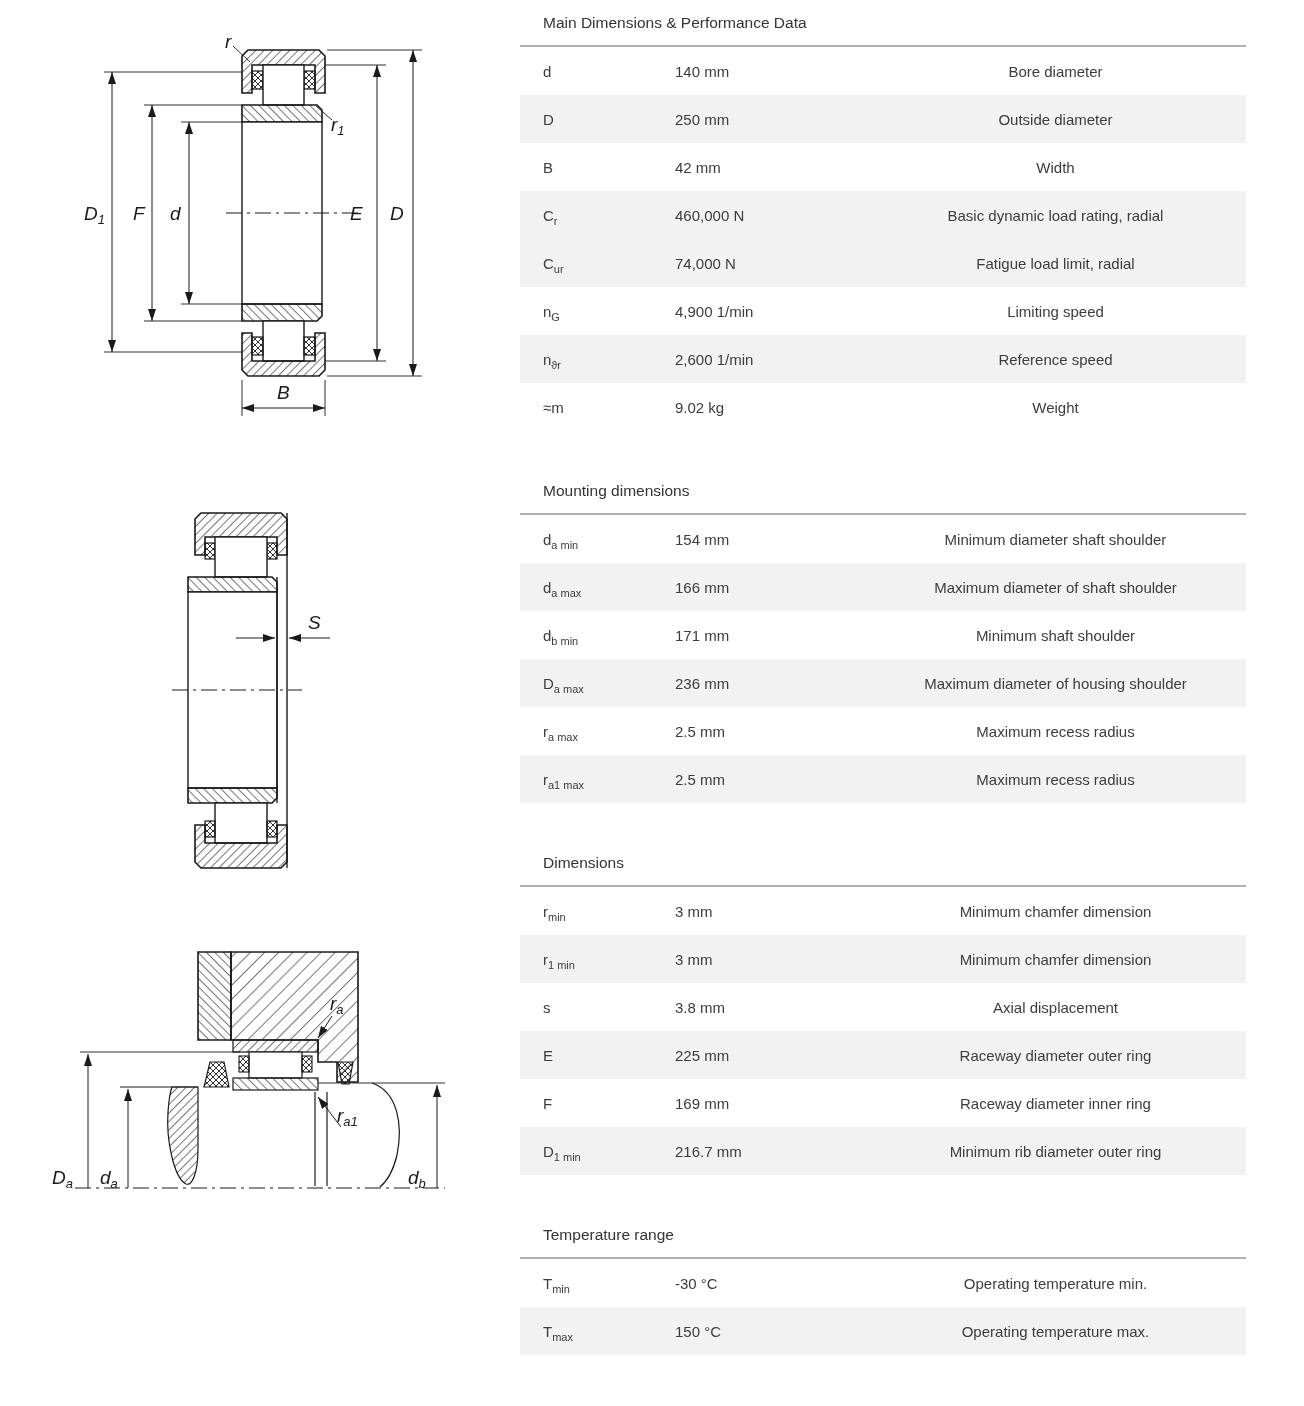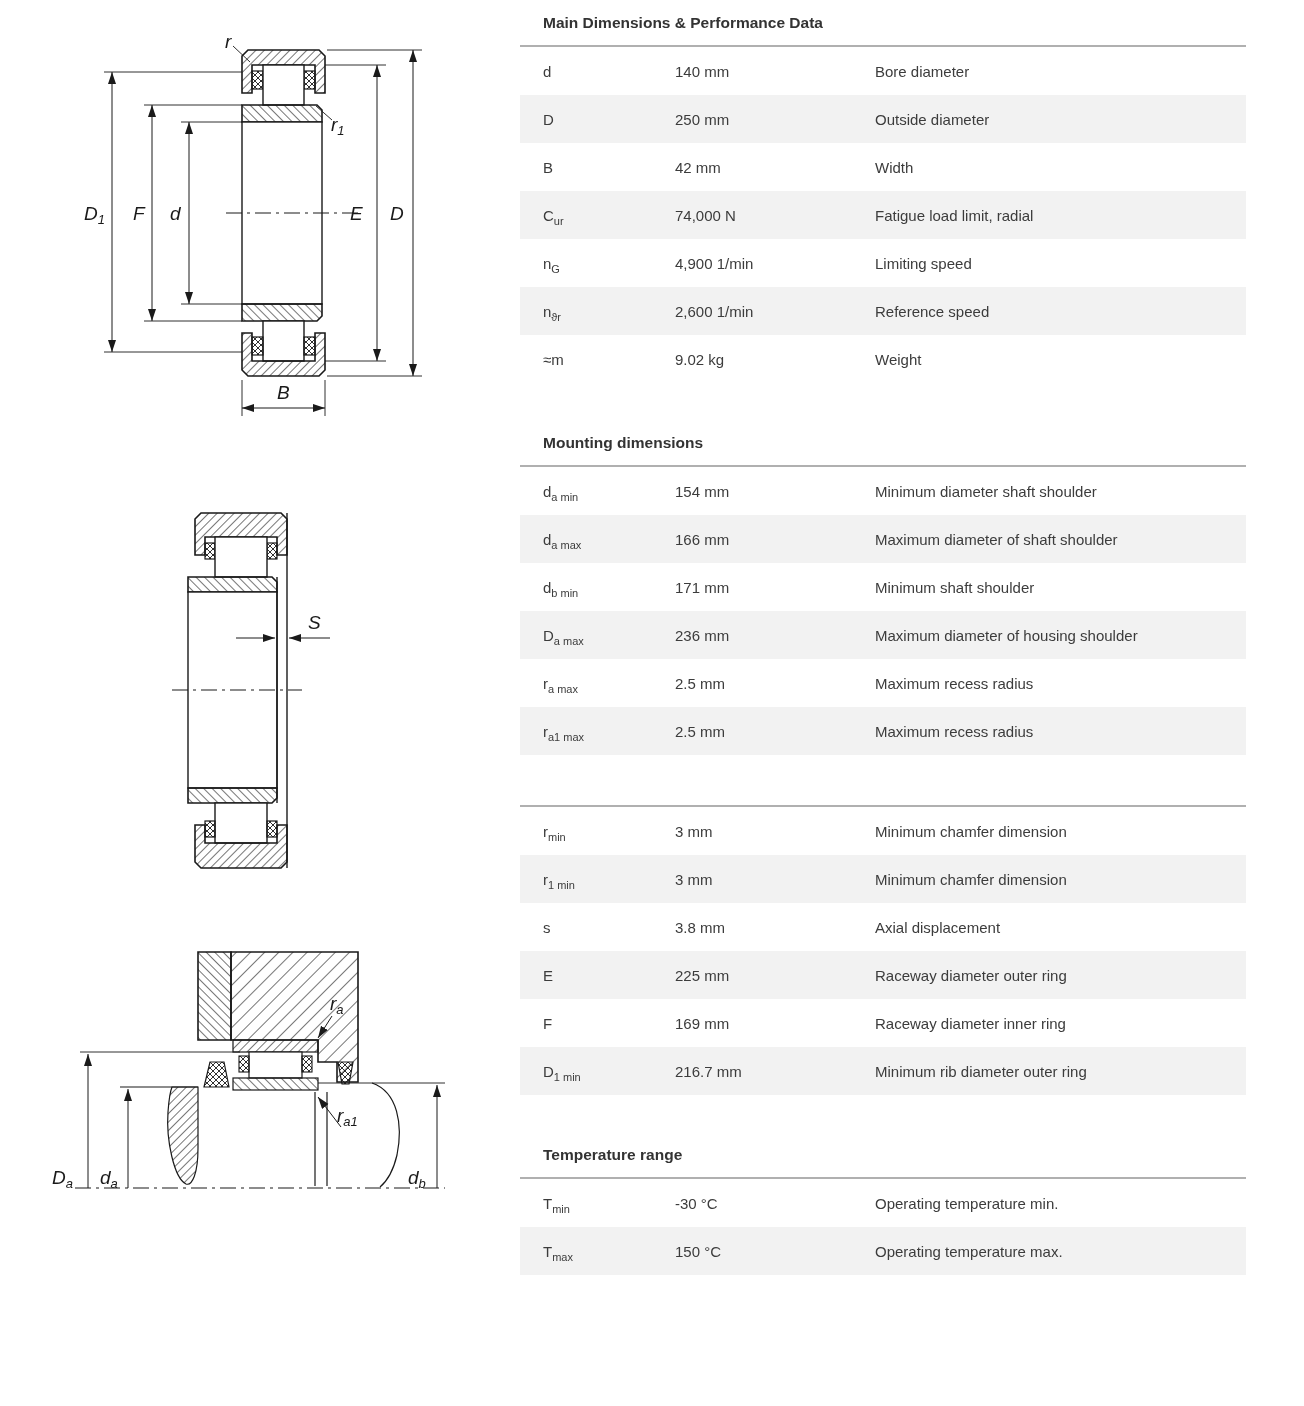--- a/index.html
+++ b/index.html
@@ -16,32 +16,32 @@
   .drawings-col { position: absolute; left: 0; top: 0; width: 520px; height: 1406px; }
   svg text { font-family: "Liberation Sans", sans-serif; font-style: italic; fill: #1a1a1a; }
   svg .dlabel { font-size: 19px; }
   svg .dsub  { font-size: 13px; }
 
   
   .tables-col { position: absolute; left: 520px; top: 0; width: 726px; }
   .spec-section { padding-top: 13px; }
   .spec-section + .spec-section { margin-top: 37px; }
   .sec-title {
-    font-size: 15.5px; font-weight: bold; color: #333333;
+    font-size: 15.5px; font-weight: normal; color: #333333;
     line-height: 20px; padding-left: 23px; margin-bottom: 12px;
   }
   .sec-rule { height: 2px; background: #b0b0b0; }
   .spec-row {
     display: flex; align-items: center; height: 48px;
     font-size: 15px; color: #3c3c3c;
   }
   .spec-row.alt { background: #f2f2f2; }
   .c-param { width: 155px; padding-left: 23px; }
   .c-value { width: 200px; }
-  .c-desc  { flex: 1; padding-right: 10px; }
+  .c-desc  { flex: 1; padding-right: 10px; text-align: center; }
   .c-param sub { font-size: 11px; line-height: 0; }
 </style>
 </head>
 <body>
 
 <div class="page">
 
   <div class="drawings-col">
     <svg width="520" height="1406" viewBox="0 0 520 1406">
       <defs>
@@ -203,20 +203,25 @@
           <div class="c-param"><span>D</span></div>
           <div class="c-value">250 mm</div>
           <div class="c-desc">Outside diameter</div>
         </div>
         <div class="spec-row">
           <div class="c-param"><span>B</span></div>
           <div class="c-value">42 mm</div>
           <div class="c-desc">Width</div>
         </div>
         <div class="spec-row alt">
+          <div class="c-param"><span>C</span><sub>r</sub></div>
+          <div class="c-value">460,000 N</div>
+          <div class="c-desc">Basic dynamic load rating, radial</div>
+        </div>
+        <div class="spec-row alt">
           <div class="c-param"><span>C</span><sub>ur</sub></div>
           <div class="c-value">74,000 N</div>
           <div class="c-desc">Fatigue load limit, radial</div>
         </div>
         <div class="spec-row">
           <div class="c-param"><span>n</span><sub>G</sub></div>
           <div class="c-value">4,900 1/min</div>
           <div class="c-desc">Limiting speed</div>
         </div>
         <div class="spec-row alt">
@@ -258,20 +263,21 @@
           <div class="c-value">2.5 mm</div>
           <div class="c-desc">Maximum recess radius</div>
         </div>
         <div class="spec-row alt">
           <div class="c-param"><span>r</span><sub>a1 max</sub></div>
           <div class="c-value">2.5 mm</div>
           <div class="c-desc">Maximum recess radius</div>
         </div>
       </section>
       <section class="spec-section">
+        <h3 class="sec-title">Dimensions</h3>
         <div class="sec-rule"></div>
         <div class="spec-row">
           <div class="c-param"><span>r</span><sub>min</sub></div>
           <div class="c-value">3 mm</div>
           <div class="c-desc">Minimum chamfer dimension</div>
         </div>
         <div class="spec-row alt">
           <div class="c-param"><span>r</span><sub>1 min</sub></div>
           <div class="c-value">3 mm</div>
           <div class="c-desc">Minimum chamfer dimension</div>

